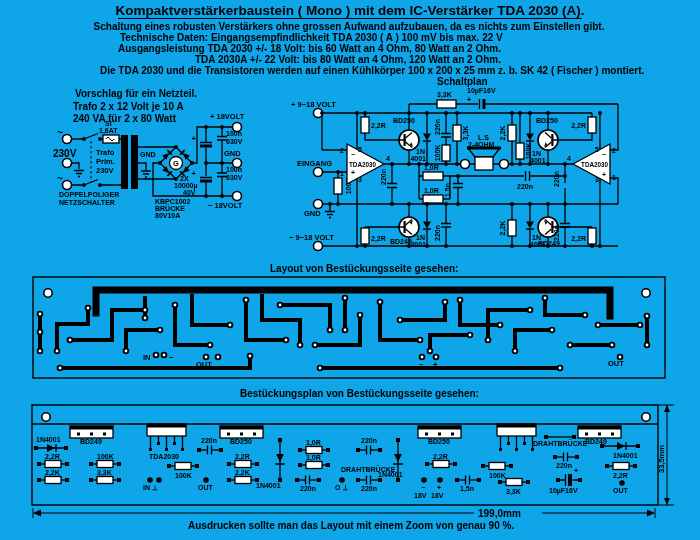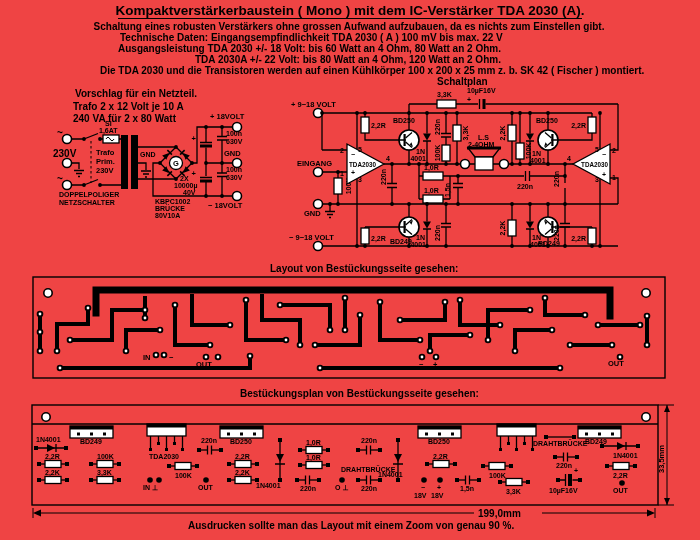--- a/index.html
+++ b/index.html
@@ -1,16 +1,16 @@
 <!DOCTYPE html>
 <html><head>
 <meta charset="utf-8">
 <style>
   html,body{margin:0;padding:0;background:#fff}
-  .page{position:relative;width:700px;height:540px;background:#ef4444;font-family:"Liberation Sans",sans-serif;overflow:hidden}
+  .page{position:relative;width:700px;height:540px;background:#0ea5e9;font-family:"Liberation Sans",sans-serif;overflow:hidden}
   svg{display:block}
   text{fill:#000}
   .t13{font:bold 13.5px "Liberation Sans",sans-serif}
   .t10{font:bold 10px "Liberation Sans",sans-serif}
   .t8{font:bold 7.5px "Liberation Sans",sans-serif}
   .t7{font:bold 7px "Liberation Sans",sans-serif}
   .t6{font:bold 6.3px "Liberation Sans",sans-serif}
   .w{stroke:#000;stroke-width:1.3;fill:none}
   .w1{stroke:#000;stroke-width:1;fill:none}
   .dash{stroke:#000;stroke-width:1;stroke-dasharray:2.5 2.5;fill:none}

